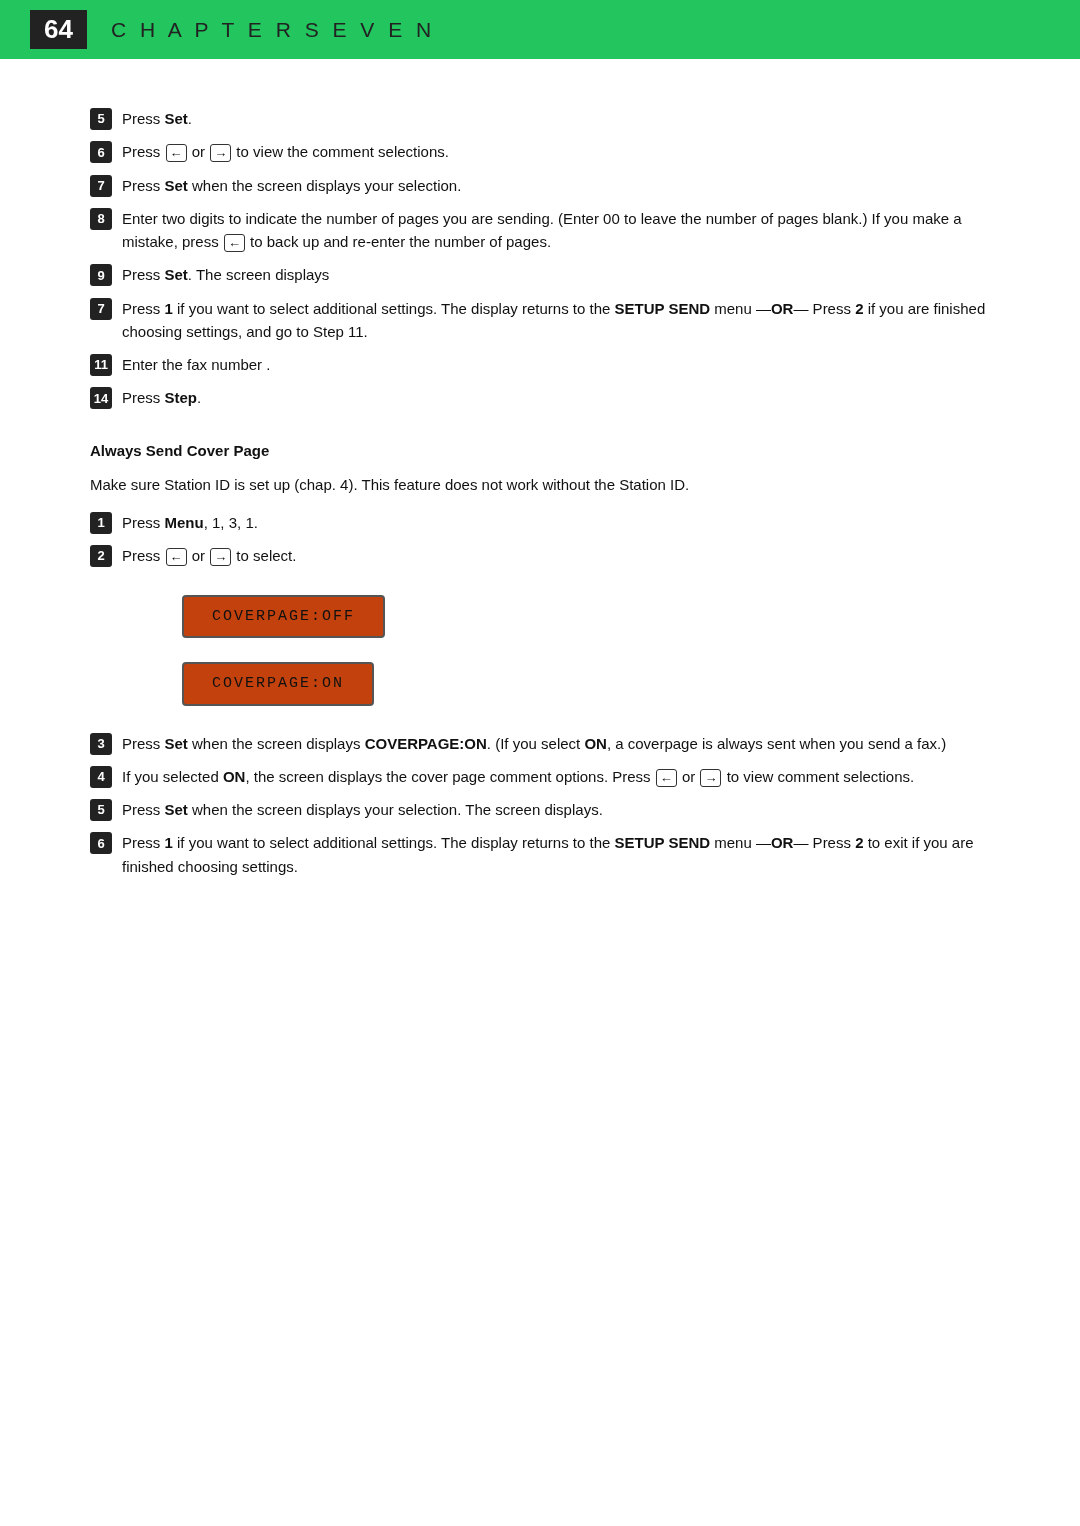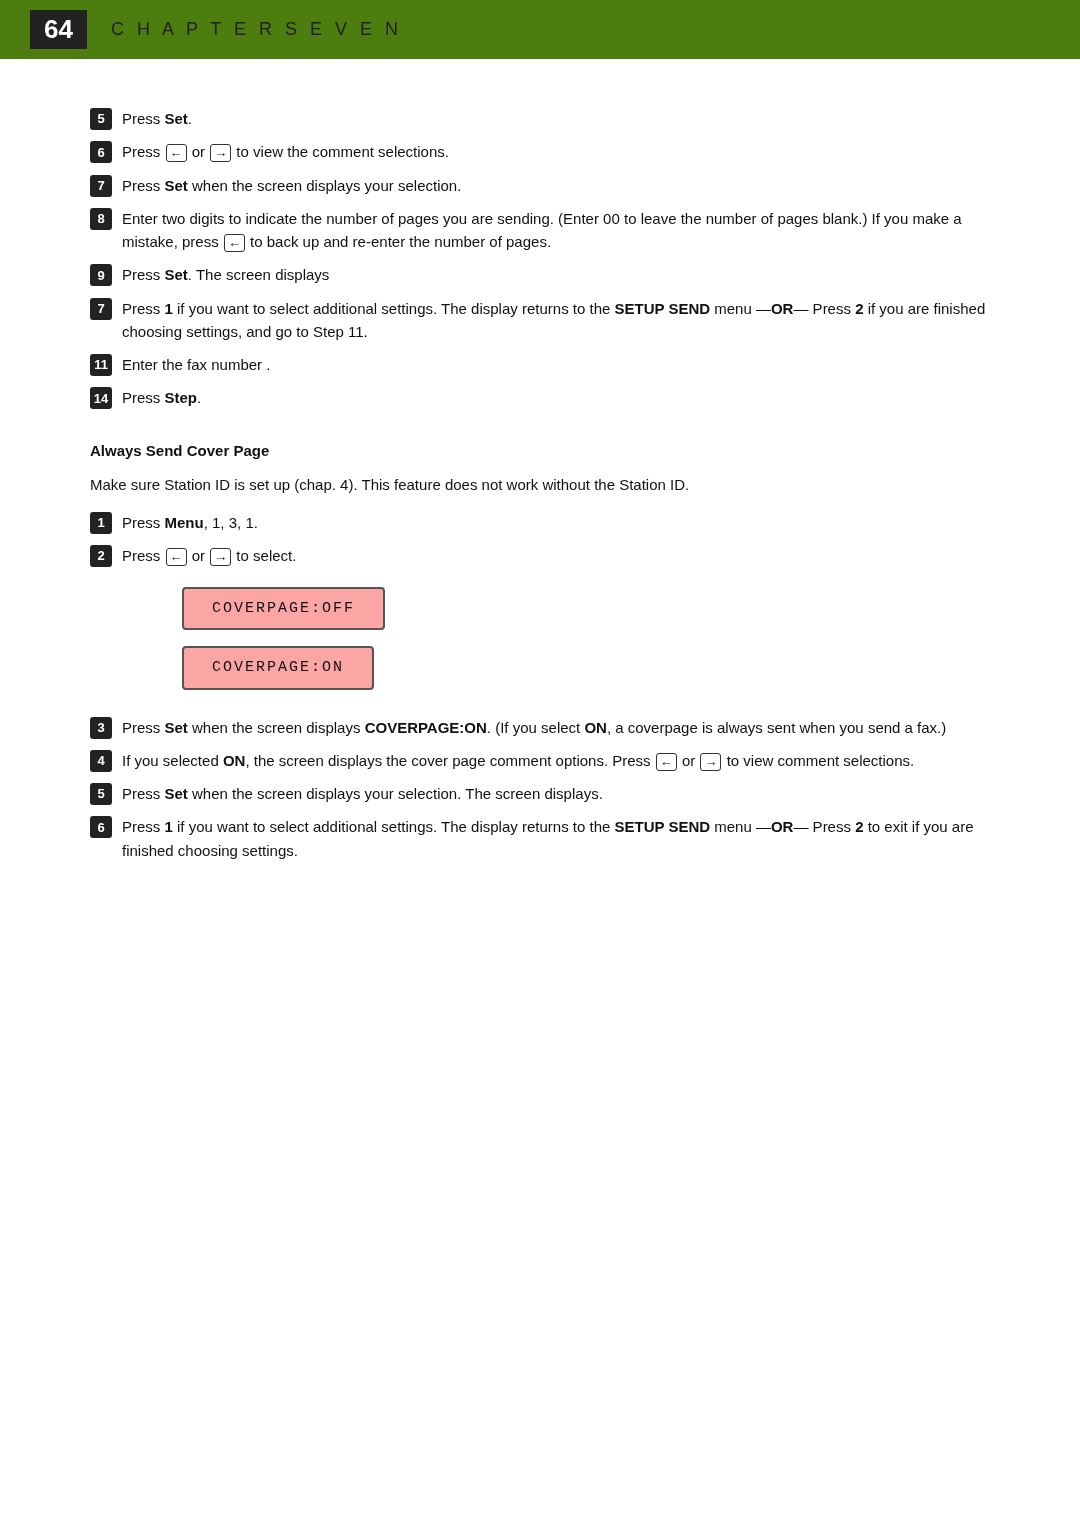--- a/index.html
+++ b/index.html
@@ -19,38 +19,38 @@
       min-height: 1526px;
       background: #fff;
       position: relative;
       padding: 0;
     }
 
     
     .header-bar {
       display: flex;
       align-items: center;
-      background: #4d7c0f;
+      background: #22c55e;
       padding: 10px 30px;
       min-height: 56px;
     }
 
     .chapter-number {
       background: #222;
       color: #fff;
       font-size: 26px;
       font-weight: bold;
       padding: 4px 14px;
       margin-right: 24px;
       min-width: 54px;
       text-align: center;
     }
 
     .chapter-title {
-      font-size: 18px;
+      font-size: 21px;
       letter-spacing: 4px;
       text-transform: uppercase;
       color: #222;
       font-weight: normal;
     }
 
     
     .content {
       padding: 48px 90px 60px 90px;
     }
@@ -125,22 +125,22 @@
     
     .lcd-box {
       display: inline-block;
       border: 2px solid #555;
       border-radius: 4px;
       padding: 8px 28px;
       font-family: 'Courier New', Courier, monospace;
       font-size: 15px;
       letter-spacing: 2px;
       color: #111;
-      background: #fca5a5;
-      margin: 10px 0 6px 60px;
+      background: #c2410c;
+      margin: 18px 0 6px 60px;
     }
 
     .lcd-container {
       margin: 10px 0 10px 0;
     }
   </style>
 </head>
 <body>
 
 <div class="page">

